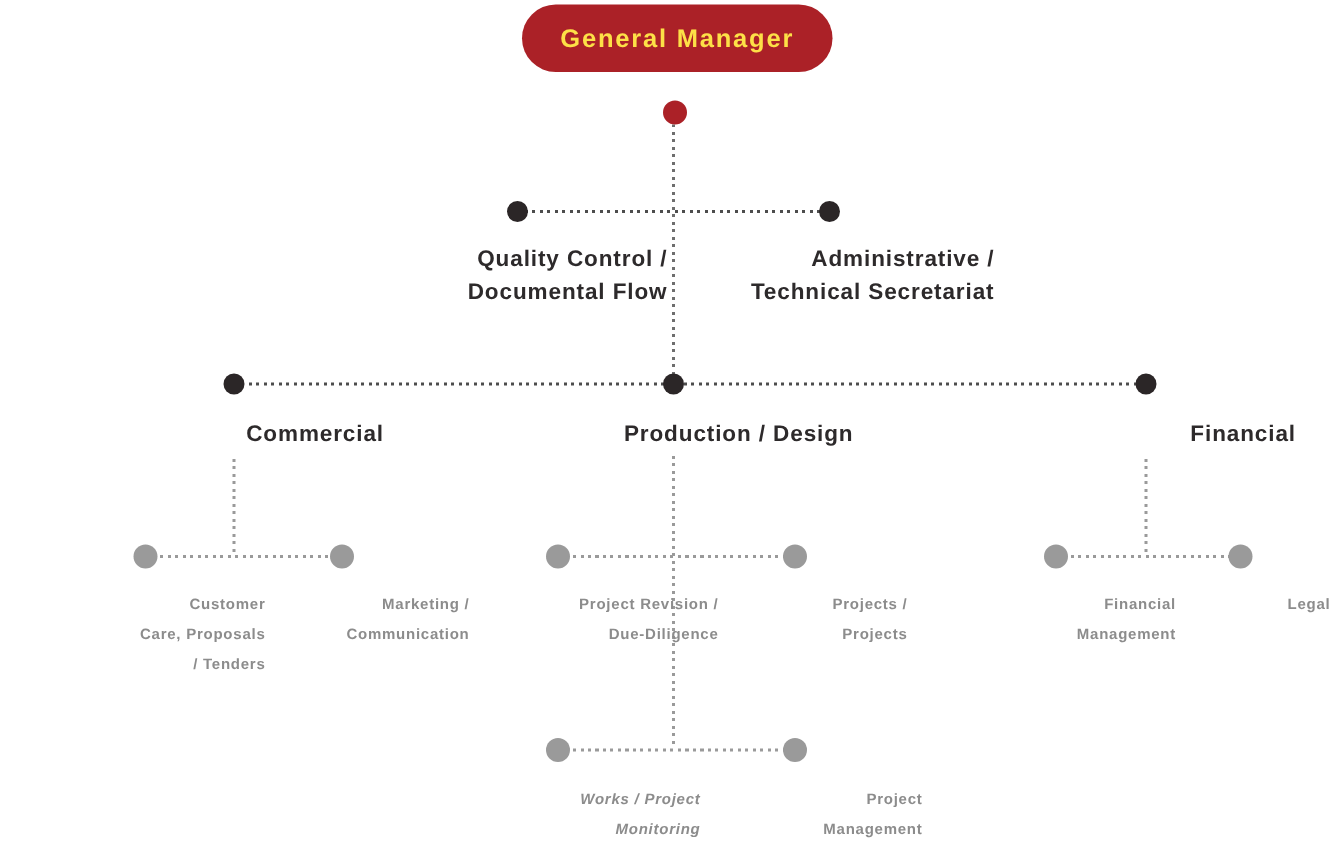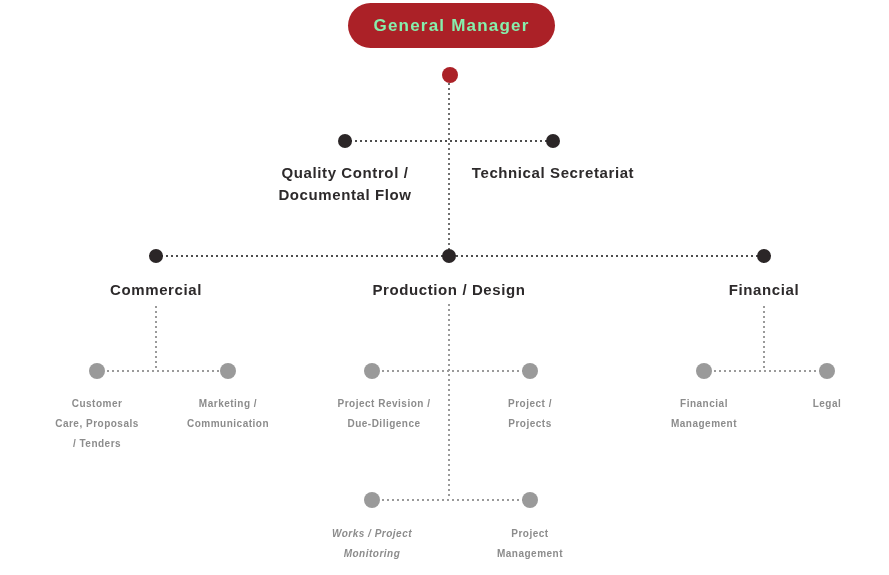--- a/index.html
+++ b/index.html
@@ -7,36 +7,36 @@
   #canvas {
     position:relative; width:889px; height:575px; background:#ffffff; overflow:hidden;
   }
   
   .pill {
     position:absolute; left:348px; top:3px; width:207px; height:45px;
     background:#AB2127; border-radius:23px;
     display:flex; align-items:center; justify-content:center;
   }
   .pill-text {
-    color:#86efac; font-size:17px; font-weight:bold; letter-spacing:1.2px;
+    color:#fde047; font-size:17px; font-weight:bold; letter-spacing:1.2px;
   }
   
   .dot { position:absolute; border-radius:50%; }
   .dot.red  { width:16px; height:16px; background:#AB2127; }
   .dot.dark { width:14px; height:14px; background:#2B2627; }
   .dot.gray { width:16px; height:16px; background:#9A9A9A; }
   
   .hline { position:absolute; height:2px; }
   .vline { position:absolute; width:2px; }
   .hline.dark { background:repeating-linear-gradient(90deg,  #4D4D4D 0 2px, transparent 2px 5px); }
   .vline.dark { background:repeating-linear-gradient(180deg, #6E6E6E 0 2px, transparent 2px 5px); }
   .hline.gray { background:repeating-linear-gradient(90deg,  #9A9A9A 0 2px, transparent 2px 5px); }
   .vline.gray { background:repeating-linear-gradient(180deg, #9A9A9A 0 2px, transparent 2px 5px); }
   
-  .lbl { position:absolute; text-align:center; font-weight:bold; }
+  .lbl { position:absolute; text-align:right; font-weight:bold; }
   .lbl span { display:block; }
   .lbl.dark { color:#2D2A2B; font-size:15px; line-height:22px; letter-spacing:0.6px; }
   .lbl.gray { color:#8C8C8C; font-size:10px; line-height:20px; letter-spacing:0.5px; }
 </style>
 </head>
 <body>
 
 <div id="canvas">
 
   <div class="pill">
@@ -67,20 +67,21 @@
   <span class="dot gray" style="left:696px; top:363px;"></span>
   <span class="dot gray" style="left:819px; top:363px;"></span>
   <span class="dot gray" style="left:364px; top:492px;"></span>
   <span class="dot gray" style="left:522px; top:492px;"></span>
 
   <div class="lbl dark" style="left:245px; top:162px; width:200px;">
     <span>Quality Control /</span>
     <span>Documental Flow</span>
   </div>
   <div class="lbl dark" style="left:443px; top:162px; width:220px;">
+    <span>Administrative /</span>
     <span>Technical Secretariat</span>
   </div>
 
   <div class="lbl dark" style="left:56px; top:279px; width:200px;">
     <span>Commercial</span>
   </div>
   <div class="lbl dark" style="left:329px; top:279px; width:240px;">
     <span>Production / Design</span>
   </div>
   <div class="lbl dark" style="left:664px; top:279px; width:200px;">
@@ -94,21 +95,21 @@
   </div>
   <div class="lbl gray" style="left:143px; top:394px; width:170px;">
     <span>Marketing /</span>
     <span>Communication</span>
   </div>
   <div class="lbl gray" style="left:289px; top:394px; width:190px;">
     <span>Project Revision /</span>
     <span>Due-Diligence</span>
   </div>
   <div class="lbl gray" style="left:455px; top:394px; width:150px;">
-    <span>Project /</span>
+    <span>Projects /</span>
     <span>Projects</span>
   </div>
   <div class="lbl gray" style="left:624px; top:394px; width:160px;">
     <span>Financial</span>
     <span>Management</span>
   </div>
   <div class="lbl gray" style="left:767px; top:394px; width:120px;">
     <span>Legal</span>
   </div>
 

